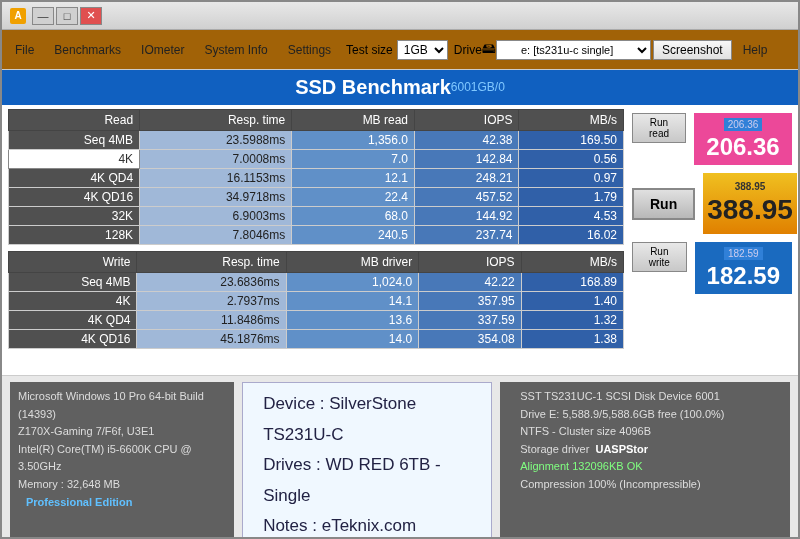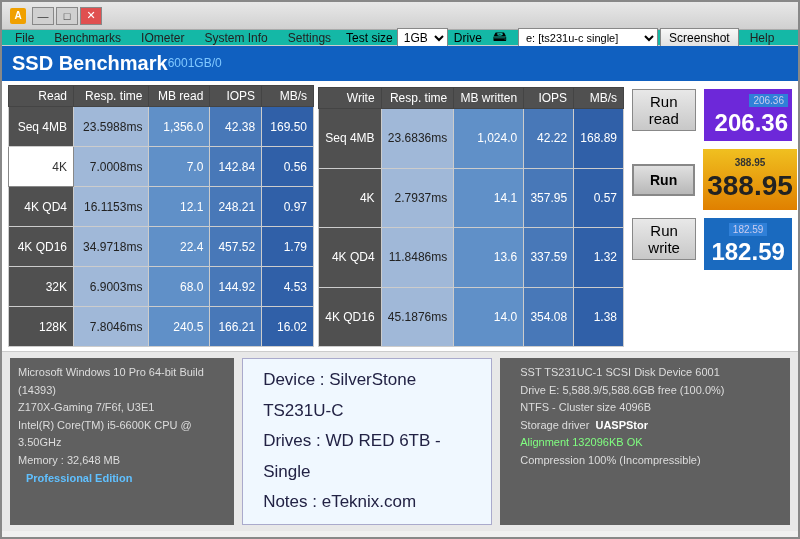--- a/index.html
+++ b/index.html
@@ -43,26 +43,26 @@
       background: #d0d0d0;
       border: 1px solid #888;
       display: flex; align-items: center; justify-content: center;
       font-size: 11px; cursor: pointer;
       color: #333;
     }
     .win-btn.close { background: #e05050; color: white; }
 
     
     .menu-bar {
-      background: #14b8a6;
+      background: #a16207;
       border-bottom: 1px solid #ccc;
       display: flex;
       align-items: center;
       padding: 2px 4px;
-      height: 16px;
+      height: 40px;
       gap: 2px;
     }
     .menu-item {
       padding: 2px 8px;
       cursor: pointer;
       font-size: 12px;
       color: #222;
       border: 1px solid transparent;
     }
 
@@ -72,28 +72,28 @@
     .test-size-label { font-size: 12px; }
     .test-size-select {
       border: 1px solid #888;
       background: white;
       padding: 1px 2px;
       font-size: 12px;
       height: 20px;
     }
 
     .drive-group {
-      display: flex; align-items: center; gap: 11px; margin-left: 4px;
+      display: flex; align-items: center; gap: 0; margin-left: 4px;
     }
     .drive-label { font-size: 12px; }
     .drive-icon { font-size: 14px; }
     .drive-select {
       border: 1px solid #888;
       background: white;
-      padding: 1px 3px;
+      padding: 1px 20px;
       font-size: 11px;
       height: 20px;
       min-width: 140px;
     }
 
     .screenshot-btn {
       padding: 2px 8px;
       border: 1px solid #888;
       background: linear-gradient(to bottom, #f8f8f8, #e0e0e0);
       cursor: pointer;
@@ -113,21 +113,21 @@
       display: flex;
       flex-direction: column;
       height: calc(539px - 28px - 26px);
     }
 
     
     .benchmark-header {
       background: #1060c0;
       padding: 6px 10px;
       display: flex;
-      justify-content: flex-start;
+      justify-content: center;
       align-items: center;
     }
     .benchmark-title {
       color: white;
       font-size: 20px;
       font-weight: bold;
     }
     .device-info {
       color: #80c8ff;
       text-align: right;
@@ -139,21 +139,21 @@
     .tables-and-scores {
       display: flex;
       flex: 1;
       padding: 4px 6px;
       gap: 8px;
     }
 
     .tables-section {
       flex: 1;
       display: flex;
-      flex-direction: row;
+      flex-direction: column;
       gap: 4px;
     }
 
     
     .bench-table {
       width: 100%;
       border-collapse: collapse;
       font-size: 12px;
     }
     .bench-table th {
@@ -200,23 +200,22 @@
       gap: 8px;
       padding-top: 4px;
     }
 
     .score-box {
       width: 140px;
       text-align: center;
       position: relative;
     }
     .score-box-read {
-      background: #6d28d9;
+      background: #ec4899;
       padding: 4px;
-      text-align: right;
     }
     .score-box-run {
       background: linear-gradient(to bottom, #f0c020, #e08000);
       padding: 8px 4px;
     }
     .score-box-write {
       background: #1a6abf;
       padding: 4px;
     }
     .score-label-small {
@@ -243,21 +242,21 @@
       font-weight: bold;
       display: block;
       margin-bottom: 2px;
     }
 
     .run-read-btn, .run-write-btn {
       background: linear-gradient(to bottom, #e8e8e8, #c8c8c8);
       border: 1px solid #888;
       padding: 3px 12px;
       cursor: pointer;
-      font-size: 15px;
+      font-size: 10px;
       align-self: flex-start;
     }
     .run-btn-large {
       background: linear-gradient(to bottom, #e0e0e0, #b8b8b8);
       border: 2px solid #888;
       padding: 6px 16px;
       cursor: pointer;
       font-size: 14px;
       font-weight: bold;
     }
@@ -407,50 +406,50 @@
     <td class="row-label">32K</td>
     <td class="resp-time">6.9003ms</td>
     <td class="mb-val">68.0</td>
     <td class="iops-val">144.92</td>
     <td class="mbs-val">4.53</td>
   </tr>
             <tr>
     <td class="row-label">128K</td>
     <td class="resp-time">7.8046ms</td>
     <td class="mb-val">240.5</td>
-    <td class="iops-val">166.21</td>
+    <td class="iops-val">237.74</td>
     <td class="mbs-val">16.02</td>
   </tr>
           </tbody>
       </table>
 
       <table class="bench-table" style="margin-top:2px">
         <thead>
           <tr>
             <th>Write</th>
             <th>Resp. time</th>
-            <th>MB written</th>
+            <th>MB driver</th>
             <th>IOPS</th>
             <th>MB/s</th>
           </tr>
         </thead>
         <tbody id="write-tbody">
             <tr>
     <td class="row-label">Seq 4MB</td>
     <td class="resp-time">23.6836ms</td>
     <td class="mb-val">1,024.0</td>
     <td class="iops-val">42.22</td>
     <td class="mbs-val">168.89</td>
   </tr>
             <tr>
     <td class="row-label">4K</td>
     <td class="resp-time">2.7937ms</td>
     <td class="mb-val">14.1</td>
     <td class="iops-val">357.95</td>
-    <td class="mbs-val">0.57</td>
+    <td class="mbs-val">1.40</td>
   </tr>
             <tr>
     <td class="row-label">4K QD4</td>
     <td class="resp-time">11.8486ms</td>
     <td class="mb-val">13.6</td>
     <td class="iops-val">337.59</td>
     <td class="mbs-val">1.32</td>
   </tr>
             <tr>
     <td class="row-label">4K QD16</td>

